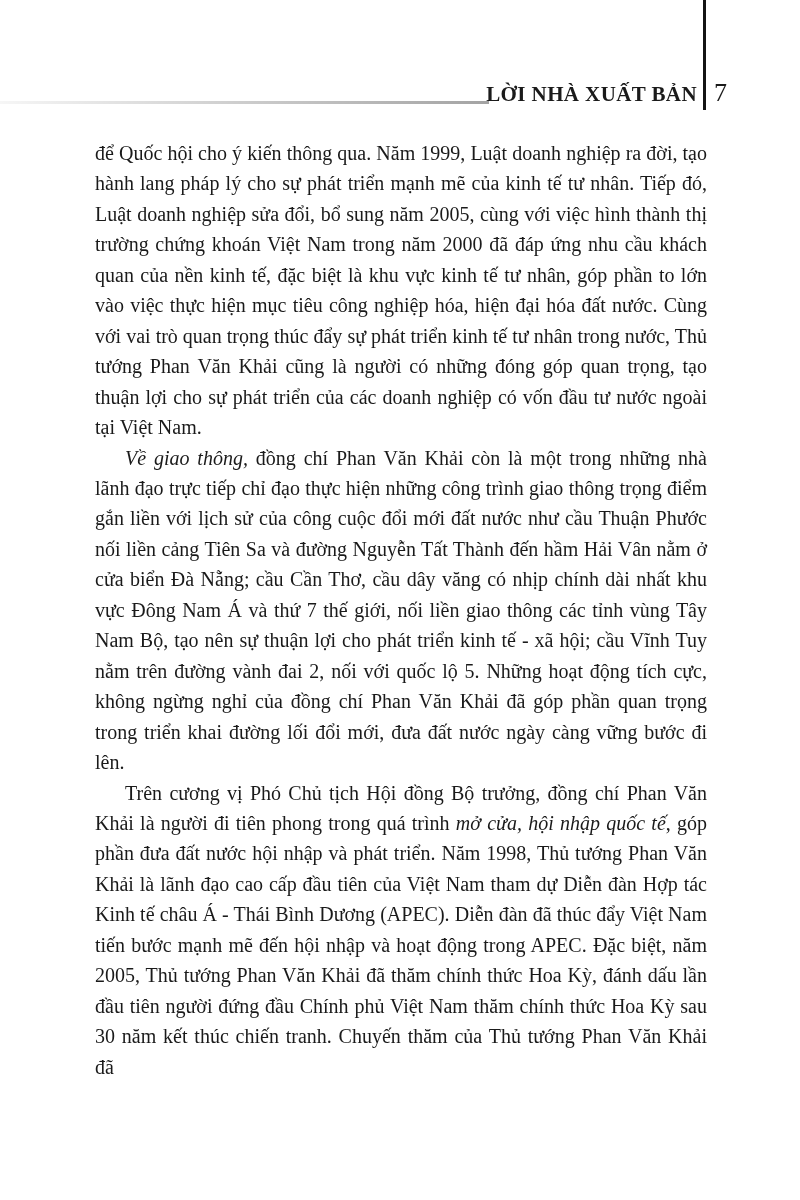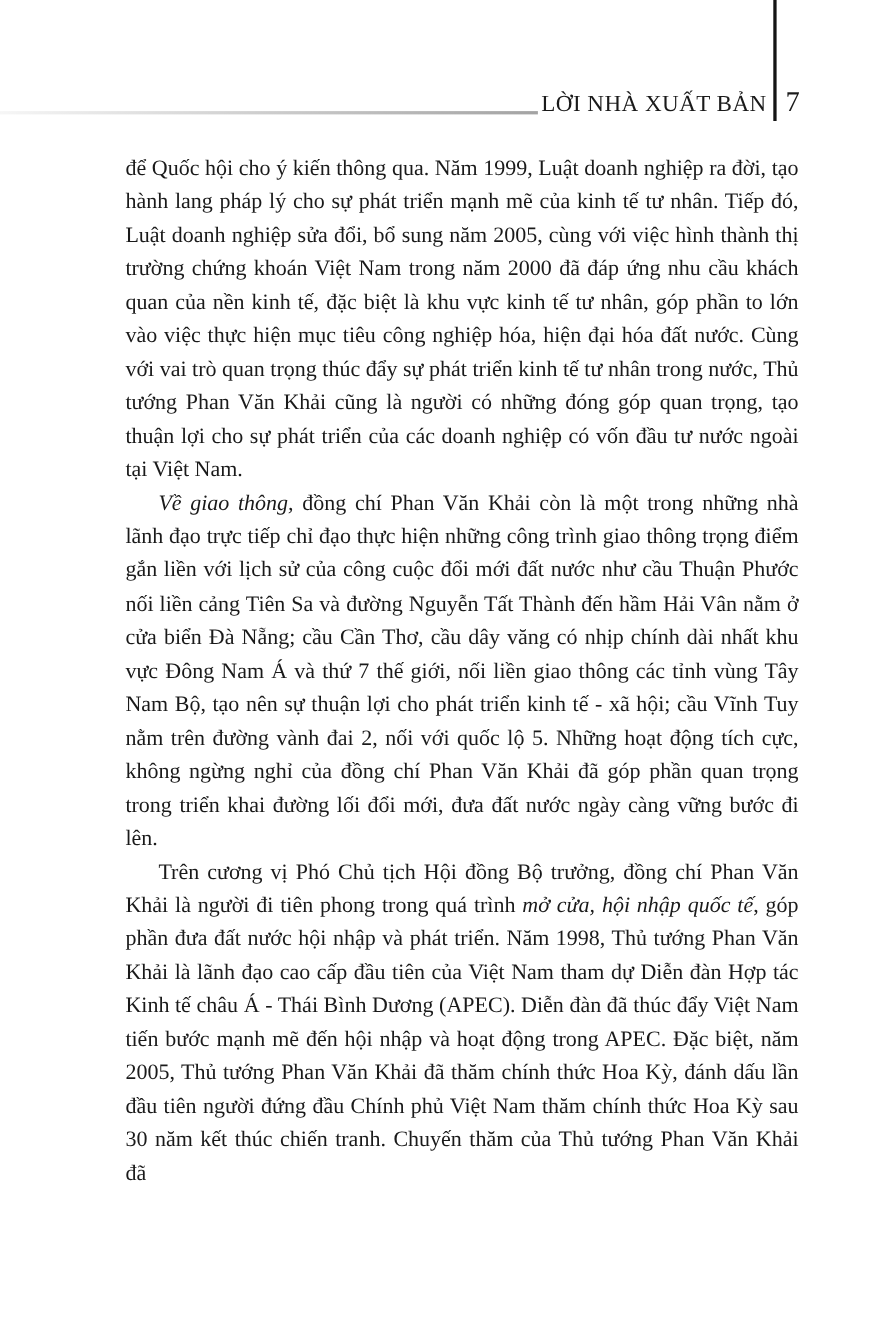--- a/index.html
+++ b/index.html
@@ -31,21 +31,21 @@
     top: 0;
     width: 3px;
     height: 110px;
     background: #141414;
   }
   .header-title {
     position: absolute;
     top: 84px;
     right: 103px;
     font-size: 21px;
-    font-weight: normal;
+    font-weight: bold;
     letter-spacing: 0.4px;
     white-space: nowrap;
     line-height: 1;
   }
   .page-number {
     position: absolute;
     left: 714px;
     top: 80px;
     font-size: 26px;
     line-height: 1;
@@ -54,21 +54,20 @@
   
   .body-text {
     position: absolute;
     left: 95px;
     top: 138px;
     width: 612px;
     font-size: 20px;
     line-height: 30.45px;
     text-align: justify;
     text-justify: inter-word;
-    margin-left: 19px;
   }
   .body-text p {
     margin: 0;
     padding: 0;
   }
   .body-text p.indent {
     text-indent: 30px;
   }
   .body-text em {
   }

